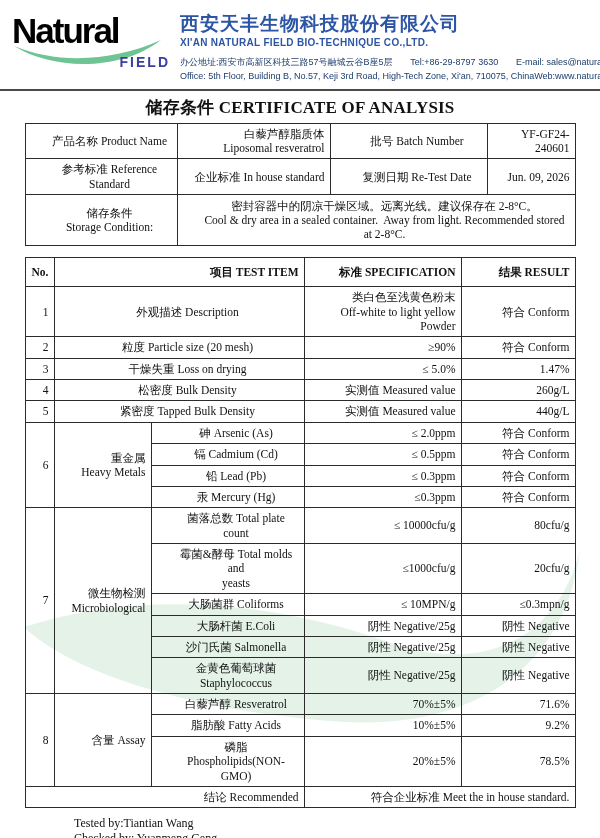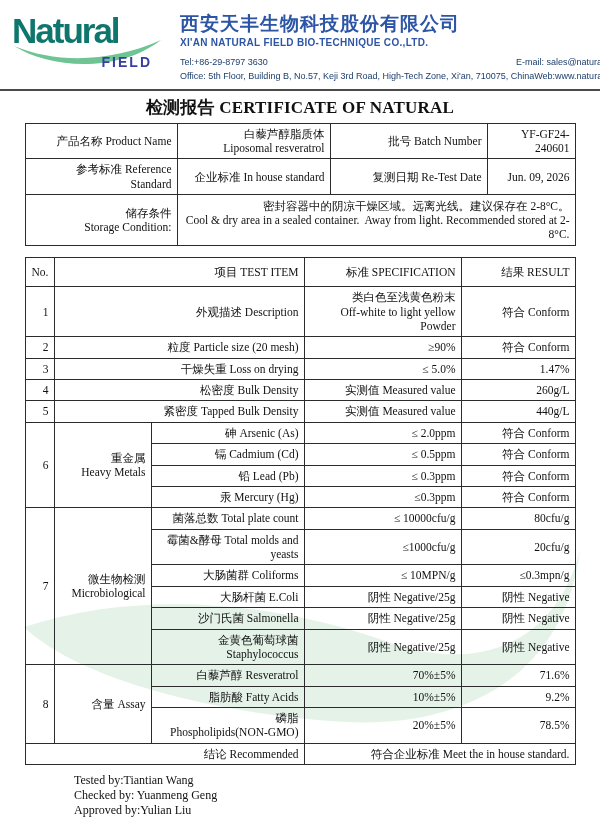--- a/index.html
+++ b/index.html
@@ -7,38 +7,38 @@
     position:relative;
     width:600px;height:838px;
     background:#fff;
     overflow:hidden;
     font-family:"Liberation Serif","DejaVu Serif",serif;
     color:#111;
   }
   
   .header{position:relative;display:flex;align-items:flex-start;padding:13px 10px 0 12px;z-index:2;}
   .logo{position:relative;width:158px;flex:none;font-family:"Liberation Sans","DejaVu Sans",sans-serif;}
-  .logo-word{font-size:35px;font-weight:bold;color:#0f766e;letter-spacing:-2px;line-height:1;}
+  .logo-word{font-size:35px;font-weight:bold;color:#000000;letter-spacing:-2px;line-height:1;}
   .logo-swoosh{display:block;margin-top:-10px;}
-  .logo-field{position:absolute;right:18px;bottom:-2px;font-size:14px;font-weight:bold;color:#3a3f9f;letter-spacing:2px;}
+  .logo-field{position:absolute;right:0;bottom:-2px;font-size:14px;font-weight:bold;color:#3a3f9f;letter-spacing:2px;}
   .company{flex:1;margin-left:10px;font-family:"Liberation Sans","DejaVu Sans",sans-serif;}
   .company-cn{font-size:19px;font-weight:bold;color:#2d55a5;letter-spacing:1px;line-height:1.15;}
   .company-en{font-size:10px;font-weight:bold;color:#2d55a5;letter-spacing:.3px;margin-top:2px;}
   .contact{margin-top:7px;font-size:9px;color:#20406e;line-height:1.6;}
   .contact-row{display:flex;justify-content:space-between;white-space:nowrap;}
   .contact-row span{display:inline-block;}
   .rule{border:none;border-top:2px solid #4a4a4a;margin:5px 0 0 0;}
   
   .doc-title{text-align:center;font-size:17px;font-weight:bold;margin:5px 0 4px 0;letter-spacing:.2px;}
   
   table{border-collapse:collapse;table-layout:fixed;width:550px;margin:0 auto;position:relative;z-index:2;background:transparent;}
   td,th{border:1px solid #2b2b2b;font-size:11.5px;line-height:1.25;padding:3px 5px;vertical-align:middle;background:transparent;font-weight:normal;}
-  th{font-weight:normal;}
+  th{font-weight:bold;}
   .c{text-align:right;}
-  .l{text-align:right;padding-left:8px;margin-top:44px;}
+  .l{text-align:center;padding-left:22px;margin-top:44px;}
   .pre{white-space:pre-line;}
   .prew{white-space:pre-wrap;}
   .info-table td{height:20px;}
   .main-wrap{margin-top:11px;}
   .main-table th{height:22px;}
   .row-tall td{height:44px;}
   
   .watermark{position:absolute;left:16px;top:532px;z-index:1;pointer-events:none;}
   
   .footer{display:flex;justify-content:space-between;padding:8px 70px 0 74px;font-size:12px;position:relative;z-index:2;flex-direction:column;}
@@ -59,33 +59,34 @@
       <svg class="logo-swoosh" width="152" height="30" viewBox="0 0 152 30">
         <path d="M 2 8 C 45 26, 100 24, 149 2 C 108 34, 40 32, 2 8 Z" fill="#6fc494"></path>
       </svg>
       <div class="logo-field">FIELD</div>
     </div>
     <div class="company">
       <div class="company-cn">西安天丰生物科技股份有限公司</div>
       <div class="company-en">XI'AN NATURAL FIELD BIO-TECHNIQUE CO.,LTD.</div>
       <div class="contact">
         <div class="contact-row">
+          <span>办公地址:西安市高新区科技三路57号融城云谷B座5层</span>
           <span>Tel:+86-29-8797 3630</span>
           <span>E-mail: sales@natural-field.com</span>
         </div>
         <div class="contact-row">
           <span>Office: 5th Floor, Building B, No.57, Keji 3rd Road, High-Tech Zone, Xi'an, 710075, China</span>
           <span>Web:www.natural-field.com</span>
         </div>
       </div>
     </div>
   </div>
   <hr class="rule">
 
-  <div class="doc-title">检测报告 CERTIFICATE OF NATURAL</div>
+  <div class="doc-title">储存条件 CERTIFICATE OF ANALYSIS</div>
 
   <table class="info-table">
     <colgroup>
         <col style="width:152px">
         <col style="width:153px">
         <col style="width:157px">
         <col style="width:88px">
       </colgroup>
     <tbody>
         <tr>

